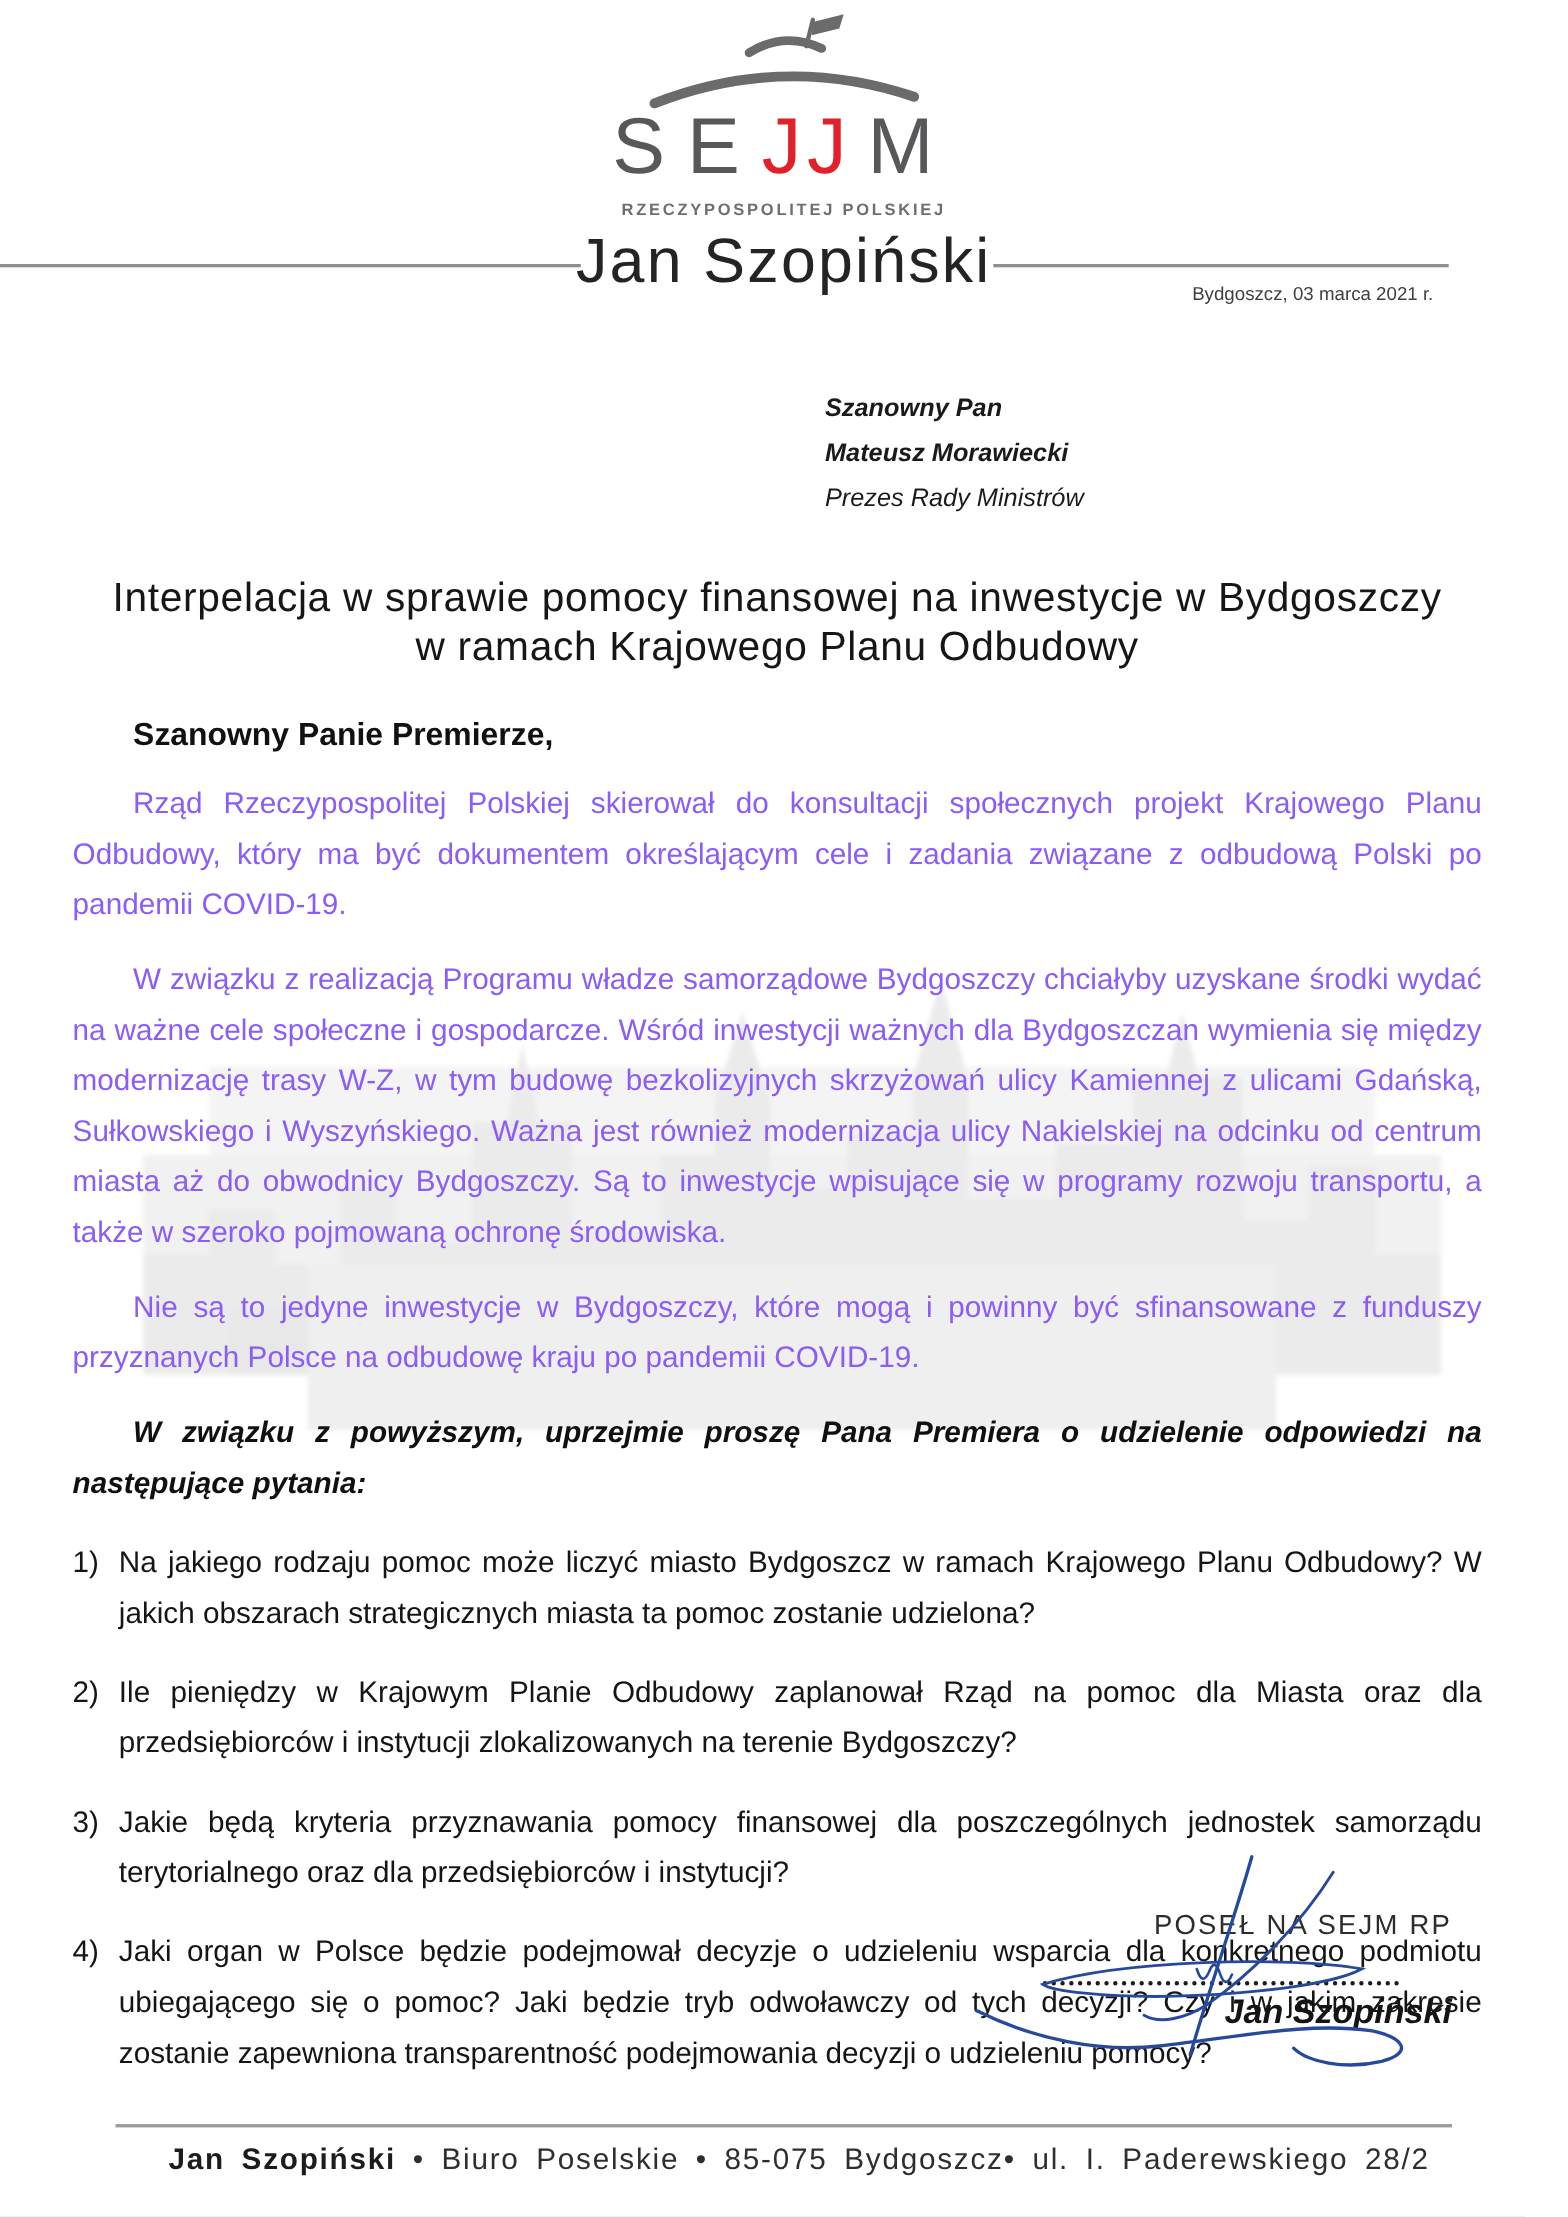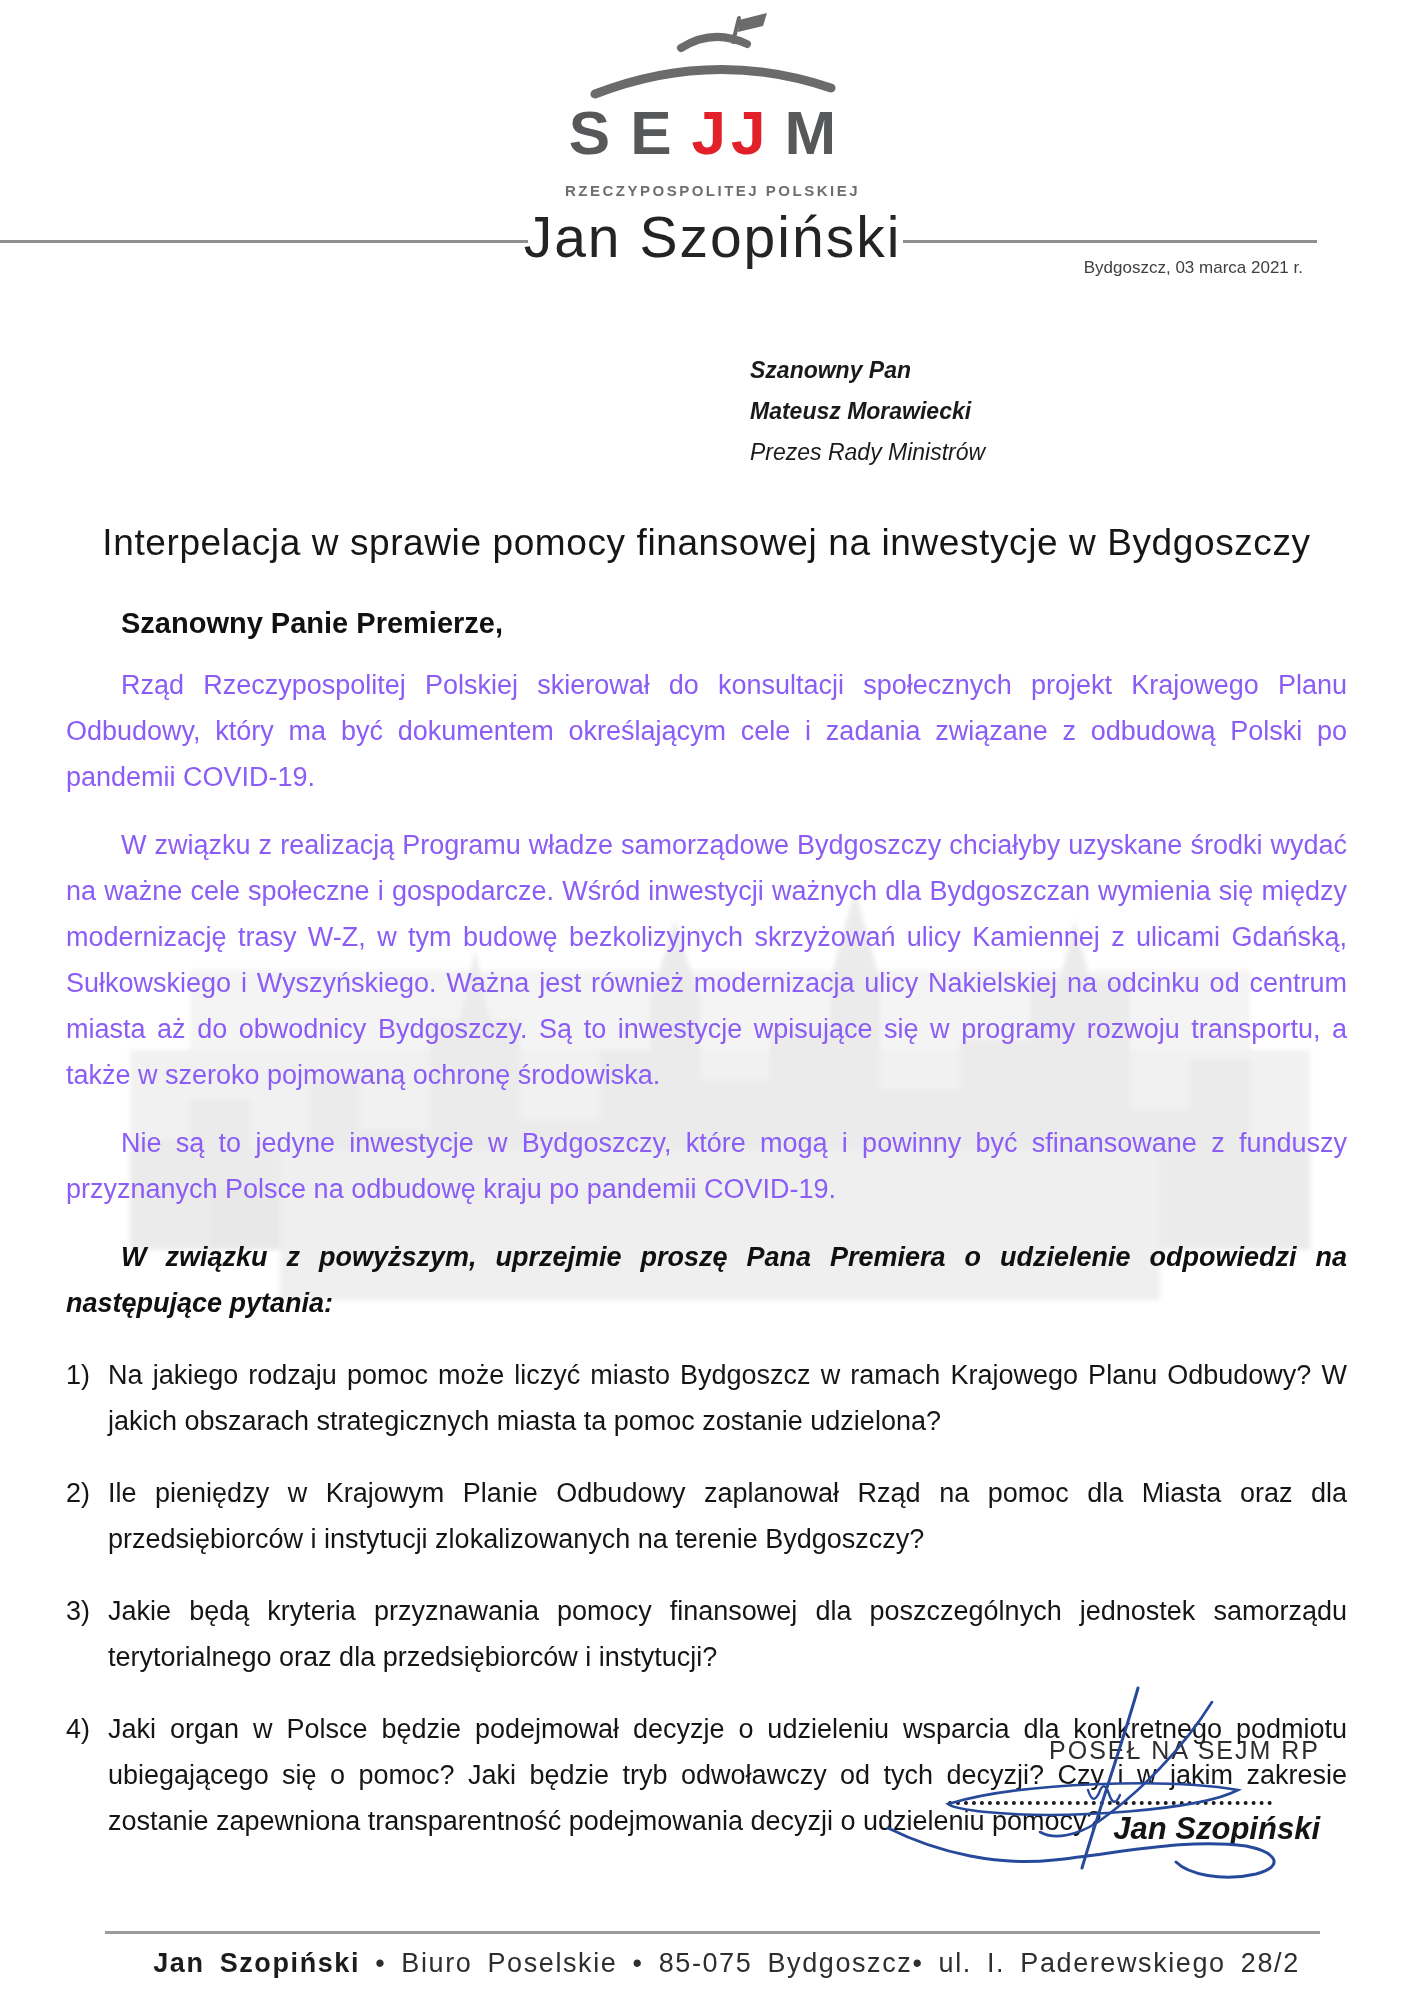--- a/index.html
+++ b/index.html
@@ -7,21 +7,21 @@
     position:relative;width:1425px;height:2015px;margin:0 auto;
     background:#ffffff;overflow:hidden;
     font-family:"Liberation Sans",sans-serif;color:#1a1a1a;
   }
   
   .watermark{position:absolute;left:130px;top:720px;width:1180px;height:600px;
     opacity:.55;filter:blur(2px);z-index:0;pointer-events:none;}
   
   .logo{position:absolute;top:12px;left:0;width:100%;text-align:center;z-index:2;}
   .logo-dome{display:block;margin:0 auto;}
-  .sejm{font-size:62px;font-weight:bold;letter-spacing:20px;color:#57585a;line-height:58px;margin-top:-6px;}
+  .sejm{font-size:72px;font-weight:normal;letter-spacing:20px;color:#57585a;line-height:58px;margin-top:-6px;}
   .sejm .jj{color:#e1202a;letter-spacing:5px;margin-right:14px;}
   .logo-sub{font-size:15px;font-weight:bold;letter-spacing:2.5px;color:#6d6e70;margin-top:20px;}
   
   .rule-left{position:absolute;top:240px;left:0;width:528px;height:3px;background:#8f8f8f;z-index:2;}
   .rule-right{position:absolute;top:240px;left:903px;right:108px;height:3px;background:#8f8f8f;z-index:2;}
   .header-name{position:absolute;top:204px;left:50%;transform:translateX(-50%);
     font-size:57px;font-weight:300;letter-spacing:2px;color:#242424;white-space:nowrap;z-index:2;}
   .date{position:absolute;top:258px;right:122px;font-size:17px;color:#404040;z-index:2;}
   
   .recipient{position:absolute;left:750px;top:350px;font-size:23px;line-height:41px;z-index:2;font-style:italic;}
@@ -81,20 +81,21 @@
 
   <div class="recipient">
     <div class="b">Szanowny Pan</div>
     <div class="b">Mateusz Morawiecki</div>
     <div>Prezes Rady Ministrów</div>
   </div>
 
   <div class="content">
     <div class="doc-title">
       <div>Interpelacja w sprawie pomocy finansowej na inwestycje w Bydgoszczy</div>
+      <div>w ramach Krajowego Planu Odbudowy</div>
     </div>
 
     <div class="salutation">Szanowny Panie Premierze,</div>
 
     <p class="para">Rząd Rzeczypospolitej Polskiej skierował do konsultacji społecznych projekt Krajowego Planu Odbudowy, który ma być dokumentem określającym cele i zadania związane z odbudową Polski po pandemii COVID-19.</p>
     <p class="para">W związku z realizacją Programu władze samorządowe Bydgoszczy chciałyby uzyskane środki wydać na ważne cele społeczne i gospodarcze. Wśród inwestycji ważnych dla Bydgoszczan wymienia się między modernizację trasy W-Z, w tym budowę bezkolizyjnych skrzyżowań ulicy Kamiennej z ulicami Gdańską, Sułkowskiego i Wyszyńskiego. Ważna jest również modernizacja ulicy Nakielskiej na odcinku od centrum miasta aż do obwodnicy Bydgoszczy. Są to inwestycje wpisujące się w programy rozwoju transportu, a także w szeroko pojmowaną ochronę środowiska.</p>
     <p class="para">Nie są to jedyne inwestycje w Bydgoszczy, które mogą i powinny być sfinansowane z funduszy przyznanych Polsce na odbudowę kraju po pandemii COVID-19.</p>
 
     <p class="request">W związku z powyższym, uprzejmie proszę Pana Premiera o udzielenie odpowiedzi na następujące pytania:</p>
 

